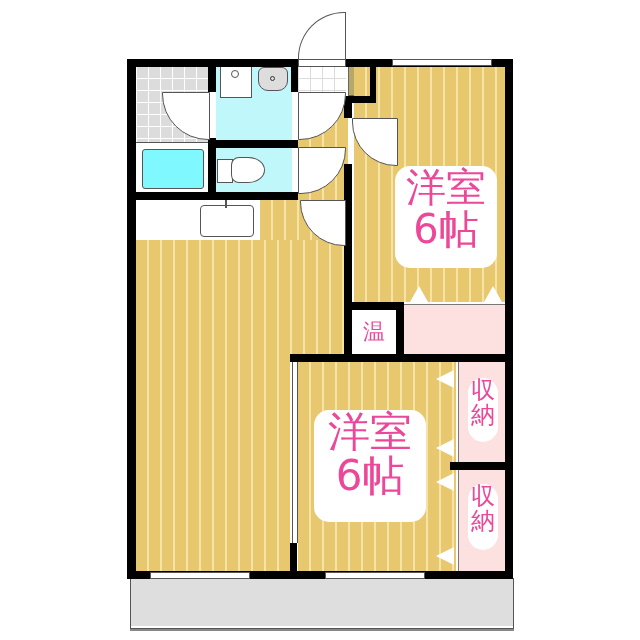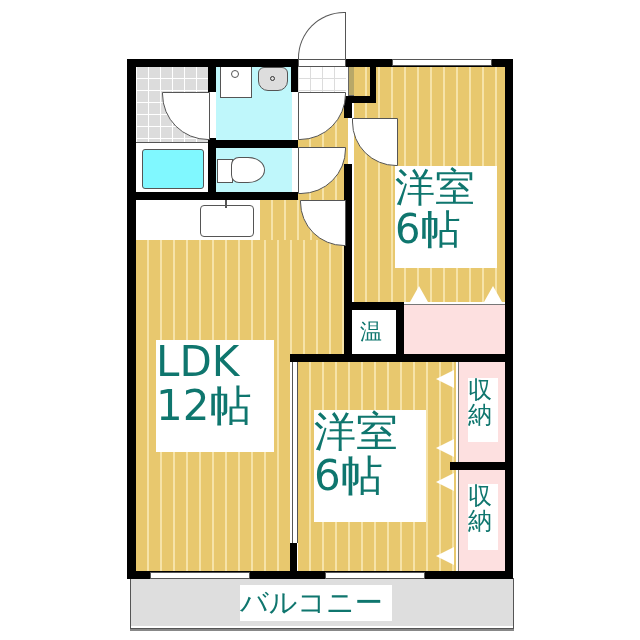--- a/index.html
+++ b/index.html
@@ -4,30 +4,29 @@
 <style>
   html,body{margin:0;padding:0;background:#ffffff;}
   body{width:640px;height:640px;position:relative;overflow:hidden;font-family:"DejaVu Sans","Liberation Sans",sans-serif;}
   .abs{position:absolute;}
   .floor{background-color:#e8c86e;background-image:repeating-linear-gradient(90deg, transparent 0, transparent 11px, #f6e3a8 11px, #f6e3a8 13px);}
   .tile-gray{background-color:#dcdcdc;background-image:linear-gradient(#ffffff 1px, transparent 1px),linear-gradient(90deg,#ffffff 1px, transparent 1px);background-size:12px 12px;}
   .tile-white{background-color:#ffffff;background-image:linear-gradient(#dcdcdc 1px, transparent 1px),linear-gradient(90deg,#dcdcdc 1px, transparent 1px);background-size:12px 12px;}
   .cyan{background:#bff7fb;}
   .wall{background:#000;}
   .closet{background:#fde0e0;}
-  .lbl{background:#fff;color:#0f766e;line-height:1.05;}
+  .lbl{background:#fff;color:#ec4899;text-align:center;line-height:1.05;border-radius:15px;}
   .win{position:absolute;background:#fff;border:1px solid #555;}
 </style>
 </head>
 <body>
 
 <div class="abs" style="left:0;top:0;width:640px;height:640px;">
 
   <div class="abs" style="left:130px;top:578px;width:382px;height:50px;background:#dedede;border:1px solid #555;border-top:none;box-shadow:inset 0 -2px 0 #fff, 0 2px 0 #888;"></div>
-  <div class="abs lbl" style="left:240px;top:585px;width:152px;height:36px;font-size:28px;line-height:36px;">バルコニー</div>
 
   <div class="abs tile-gray" style="left:136px;top:66px;width:72px;height:76px;"></div>
 
   <div class="abs" style="left:136px;top:142px;width:72px;height:52px;background:#fff;border-top:1px solid #555;"></div>
   <div class="abs" style="left:142px;top:149px;width:60px;height:38px;background:#80f8ff;border:1px solid #555;border-radius:3px;"></div>
 
   <div class="abs cyan" style="left:216px;top:66px;width:76px;height:74px;"></div>
   <div class="abs" style="left:220px;top:66px;width:30px;height:30px;background:#fff;border:1px solid #555;"></div>
   <div class="abs" style="left:231px;top:70px;width:6px;height:6px;border:1px solid #555;border-radius:50%;background:#fff;"></div>
   <div class="abs" style="left:258px;top:67px;width:28px;height:22px;background:#ddd;border:1px solid #555;border-radius:6px 6px 10px 10px;"></div>
@@ -109,24 +108,20 @@
   <div class="abs" style="left:436px;top:370px;width:0;height:0;border-top:9px solid transparent;border-bottom:9px solid transparent;border-right:18px solid #fff;"></div>
   <div class="abs" style="left:436px;top:439px;width:0;height:0;border-top:9px solid transparent;border-bottom:9px solid transparent;border-right:18px solid #fff;"></div>
   <div class="abs" style="left:436px;top:473px;width:0;height:0;border-top:9px solid transparent;border-bottom:9px solid transparent;border-right:18px solid #fff;"></div>
   <div class="abs" style="left:436px;top:547px;width:0;height:0;border-top:9px solid transparent;border-bottom:9px solid transparent;border-right:18px solid #fff;"></div>
 
   <div class="abs lbl" style="left:395px;top:166px;width:102px;height:102px;font-size:40px;">
     <div>洋室</div>
     <div>6帖</div>
   </div>
 
-  <div class="abs lbl" style="left:156px;top:340px;width:118px;height:112px;font-size:42px;">
-    <div>LDK</div>
-    <div>12帖</div>
-  </div>
 
   <div class="abs lbl" style="left:314px;top:410px;width:112px;height:112px;font-size:42px;">
     <div>洋室</div>
     <div>6帖</div>
   </div>
 
   <div class="abs lbl" style="left:360px;top:318px;width:28px;height:28px;font-size:22px;line-height:28px;">温</div>
 
 
   <div class="abs lbl" style="left:468px;top:378px;width:30px;height:64px;font-size:24px;">

